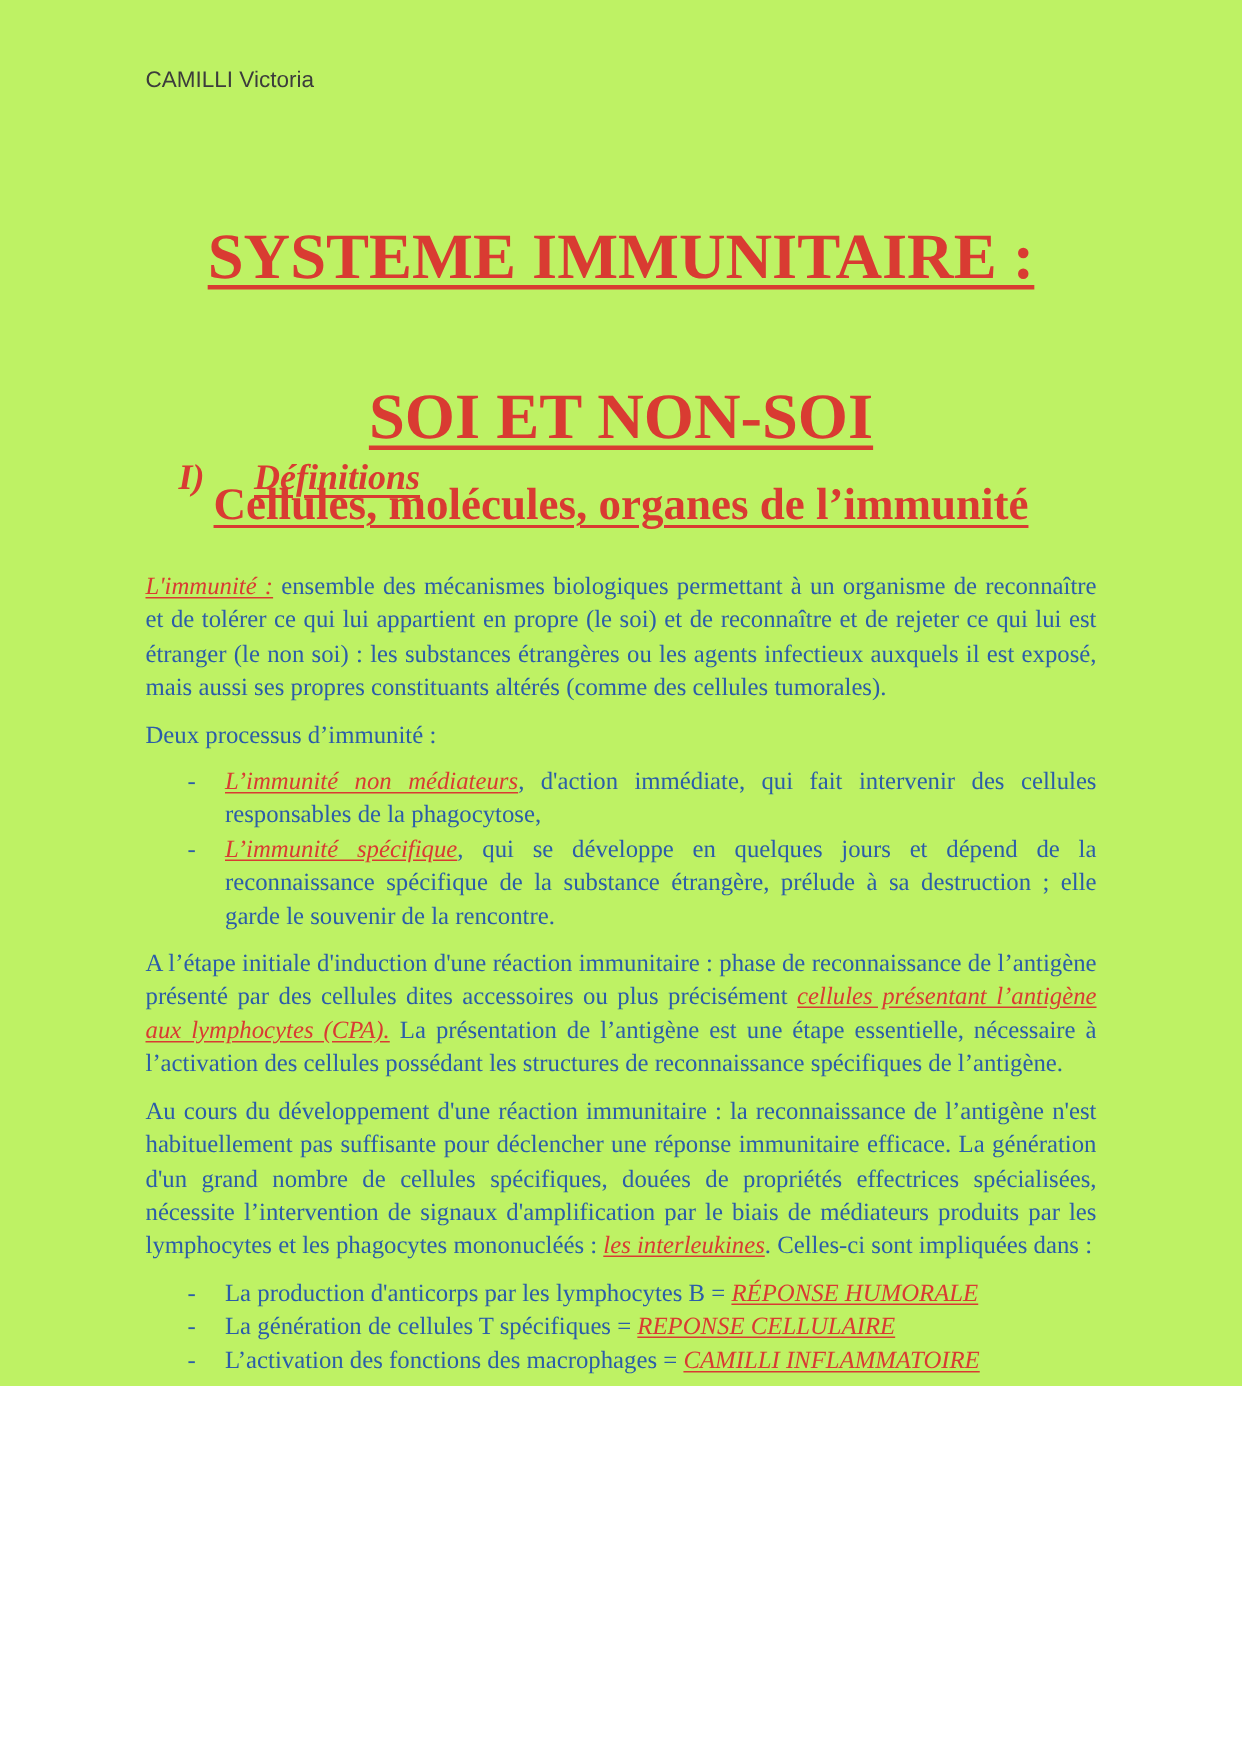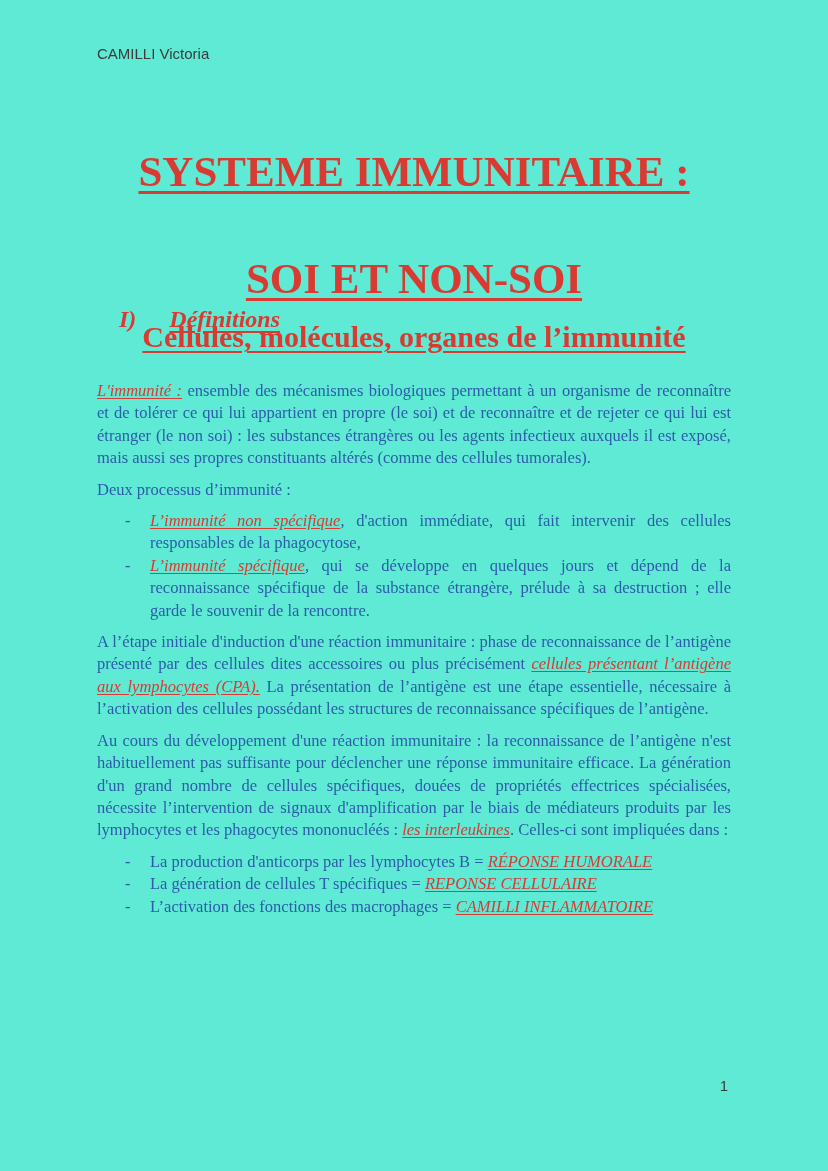--- a/index.html
+++ b/index.html
@@ -1,18 +1,18 @@
 <!DOCTYPE html>
 <html lang="fr"><head>
 <meta charset="utf-8">
 <style>
   html,body { margin:0; padding:0; background:#ffffff; }
   .page {
-    position:relative; width:828px; height:1171px; margin:0 auto;
-    background:#5eead4; overflow:hidden;
+    position:relative; width:828px; height:924px; margin:0 auto;
+    background:#bef264; overflow:hidden;
     font-family:"Liberation Serif", serif;
   }
   .doc-header {
     position:absolute; top:45px; left:97px;
     font-family:"Liberation Sans", sans-serif;
     font-size:15px; color:#3c3c3c;
   }
   .title-block {
     position:absolute; top:94px; left:0; right:0;
     text-align:center; color:#d93b32; font-weight:bold;
@@ -75,21 +75,21 @@
 
   <div class="content">
 
     <p><span class="red-term">L'immunité :</span><span> ensemble des mécanismes biologiques permettant à un organisme de reconnaître et de tolérer ce qui lui appartient en propre (le soi) et de reconnaître et de rejeter ce qui lui est étranger (le non soi) : les substances étrangères ou les agents infectieux auxquels il est exposé, mais aussi ses propres constituants altérés (comme des cellules tumorales).</span></p>
 
     <p>Deux processus d’immunité :</p>
 
     <ul class="dash-list">
       <li class="li">
         <span class="marker">-</span>
-        <span class="li-text"><span class="red-term">L’immunité non spécifique</span><span>, d'action immédiate, qui fait intervenir des cellules responsables de la phagocytose,</span></span>
+        <span class="li-text"><span class="red-term">L’immunité non médiateurs</span><span>, d'action immédiate, qui fait intervenir des cellules responsables de la phagocytose,</span></span>
       </li>
       <li class="li">
         <span class="marker">-</span>
         <span class="li-text"><span class="red-term">L’immunité spécifique</span><span>, qui se développe en quelques jours et dépend de la reconnaissance spécifique de la substance étrangère, prélude à sa destruction ; elle garde le souvenir de la rencontre.</span></span>
       </li>
     </ul>
 
     <p><span>A l’étape initiale d'induction d'une réaction immunitaire : phase de reconnaissance de l’antigène présenté par des cellules dites accessoires ou plus précisément </span><span class="red-term">cellules présentant l’antigène aux lymphocytes (CPA).</span><span> La présentation de l’antigène est une étape essentielle, nécessaire à l’activation des cellules possédant les structures de reconnaissance spécifiques de l’antigène.</span></p>
 
     <p><span>Au cours du développement d'une réaction immunitaire : la reconnaissance de l’antigène n'est habituellement pas suffisante pour déclencher une réponse immunitaire efficace. La génération d'un grand nombre de cellules spécifiques, douées de propriétés effectrices spécialisées, nécessite l’intervention de signaux d'amplification par le biais de médiateurs produits par les lymphocytes et les phagocytes mononucléés : </span><span class="red-term">les interleukines</span><span>. Celles-ci sont impliquées dans :</span></p>

